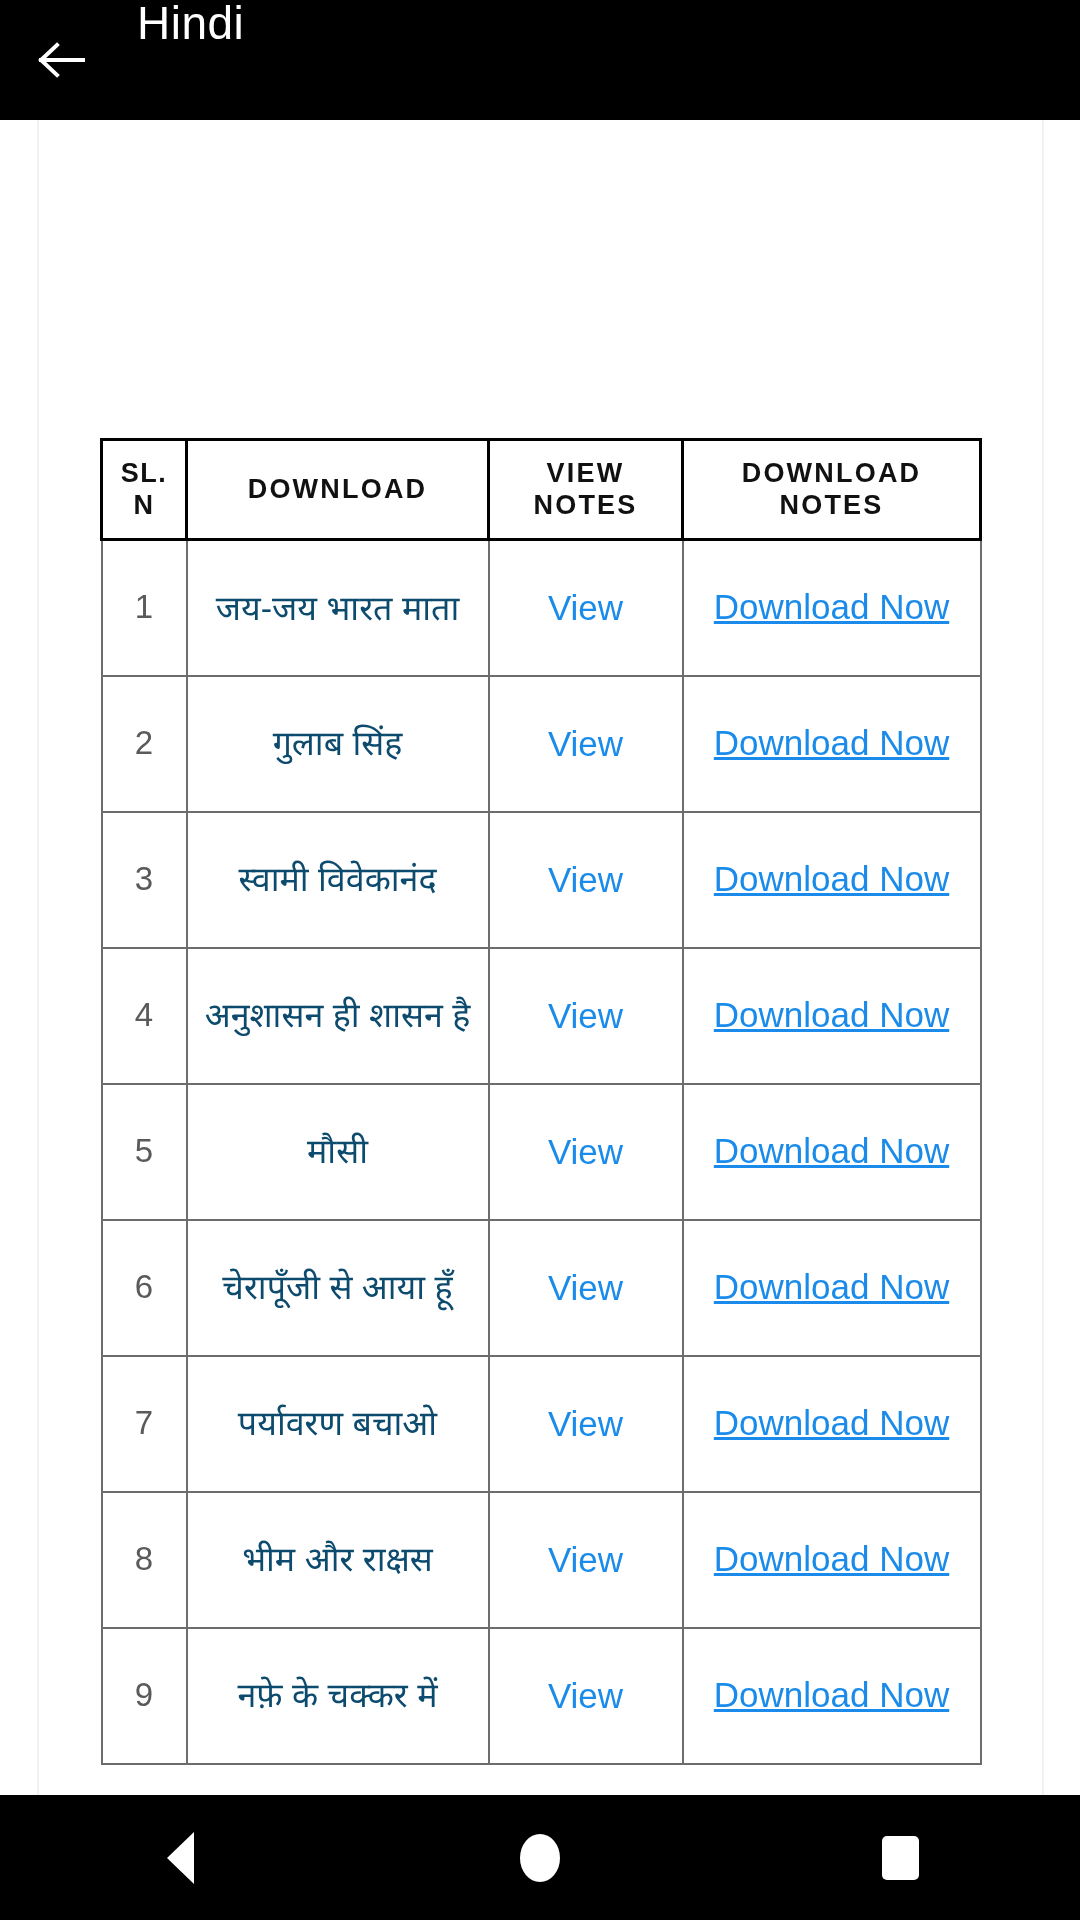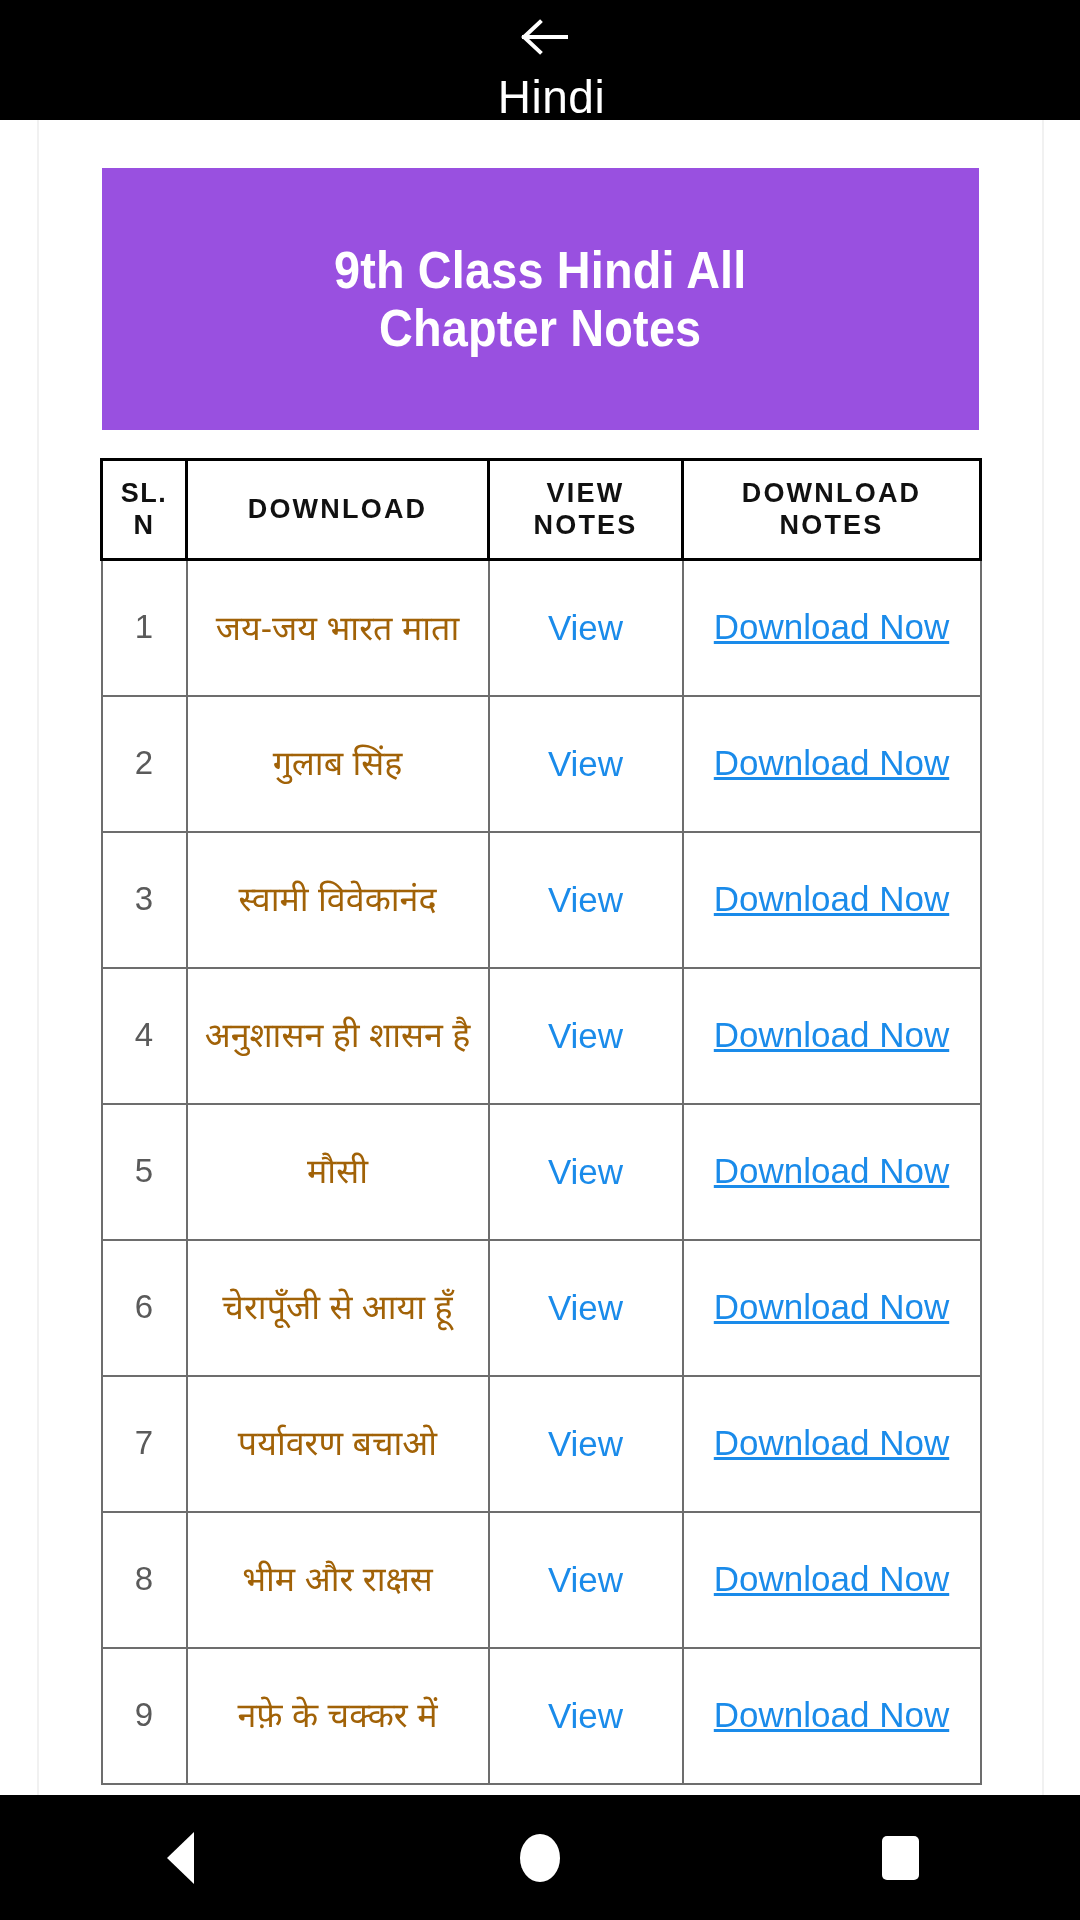--- a/index.html
+++ b/index.html
@@ -6,21 +6,21 @@
   html, body {
     width:1080px; height:1920px;
     background:#ffffff;
     font-family:"Liberation Sans", sans-serif;
     overflow:hidden;
   }
 
   
   .appbar{
     position:absolute; left:0; top:0; width:1080px; height:120px;
-    background:#000000; display:flex; align-items:center;flex-direction:column;
+    background:#000000; display:flex; align-items:flex-start;
   }
   .back-btn{
     width:104px; height:120px; display:flex; align-items:center; justify-content:center;
     margin-left:10px;
   }
   .back-btn svg{ display:block; }
   .appbar-title{
     color:#ffffff; font-size:46px; font-weight:400; letter-spacing:.5px;
     margin-left:23px; line-height:1;
   }
@@ -44,21 +44,21 @@
   }
   .banner-text{
     color:#ffffff; font-weight:bold; font-size:52px; line-height:1.12;
     text-align:center; letter-spacing:.2px;
     transform:scaleX(.9); transform-origin:center;
     white-space:pre-line;
   }
 
   
   .tbl{
-    position:absolute; left:61px; top:338px; width:879px;
+    position:absolute; left:61px; top:318px; width:879px;
     border-collapse:collapse; table-layout:fixed;
   }
   .tbl col.c1{ width:85px; }
   .tbl col.c2{ width:302px; }
   .tbl col.c3{ width:194px; }
   .tbl col.c4{ width:298px; }
 
   .tbl th{
     border:3px solid #000000;
     height:100px; padding:4px 6px;
@@ -69,21 +69,21 @@
   }
   .tbl th.sl{ letter-spacing:1.5px; }
 
   .tbl td{
     border:2px solid #6d6d6d;
     height:136px; padding:6px 8px;
     text-align:center; vertical-align:middle;
     line-height:1.3;
   }
   .cell-sl{ font-size:33px; color:#5a5a5a; font-weight:400; }
-  .cell-ch{ font-size:34px; color:#a16207; font-weight:400; }
+  .cell-ch{ font-size:34px; color:#0c4a6e; font-weight:400; }
   .cell-link{
     font-size:35px; color:#1a8bea; font-weight:400; cursor:pointer;
     display:inline-block;
   }
   .cell-link.dl{ line-height:1.22;text-decoration:underline; }
 
   
   .navbar{
     position:absolute; left:0; top:1795px; width:1080px; height:125px;
     background:#000000; display:flex; align-items:center;
@@ -108,24 +108,20 @@
         <path d="M20 5 L4 20 L20 35" stroke="#ffffff" stroke-width="4" fill="none" stroke-linecap="square" stroke-linejoin="miter"></path>
       </svg>
     </span>
   </div>
   <div class="appbar-title">Hindi</div>
 </div>
 
 <div class="webview">
   <div class="page-frame">
 
-    <div class="banner">
-      <div class="banner-text">9th Class Hindi All
-Chapter Notes</div>
-    </div>
 
     <table class="tbl">
       <colgroup>
         <col class="c1">
           <col class="c2">
           <col class="c3">
           <col class="c4">
       </colgroup>
       <thead>
         <tr>

